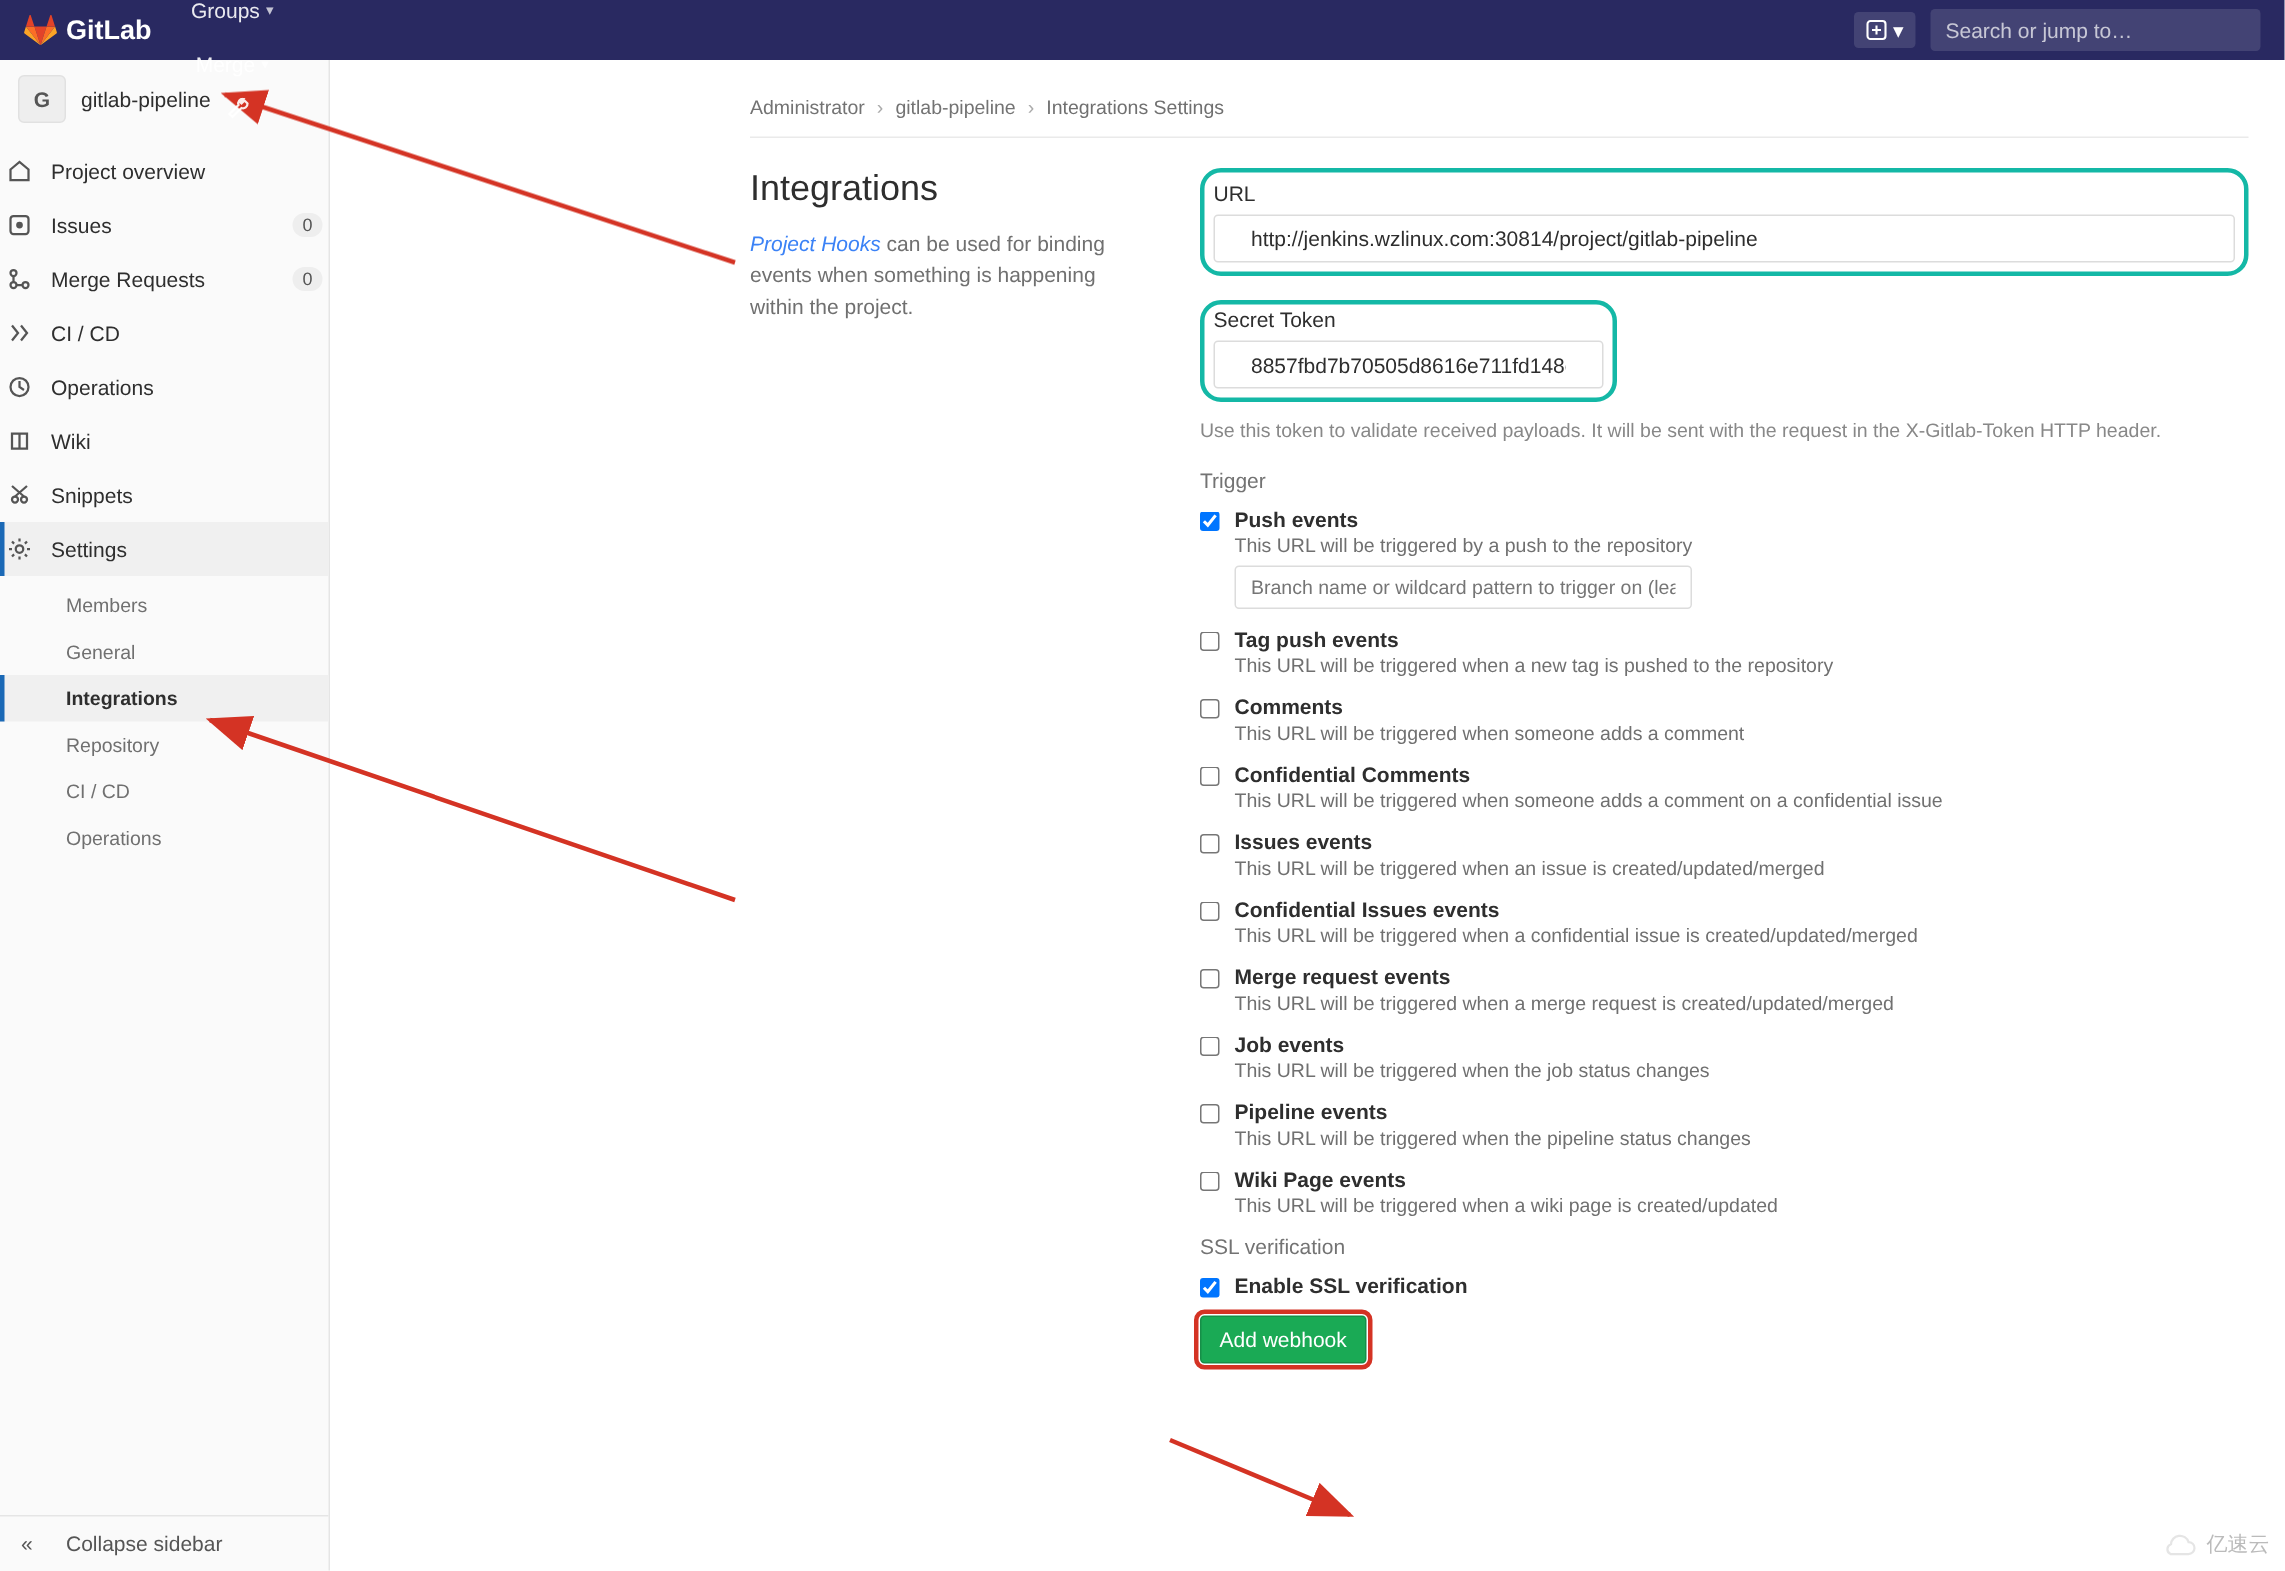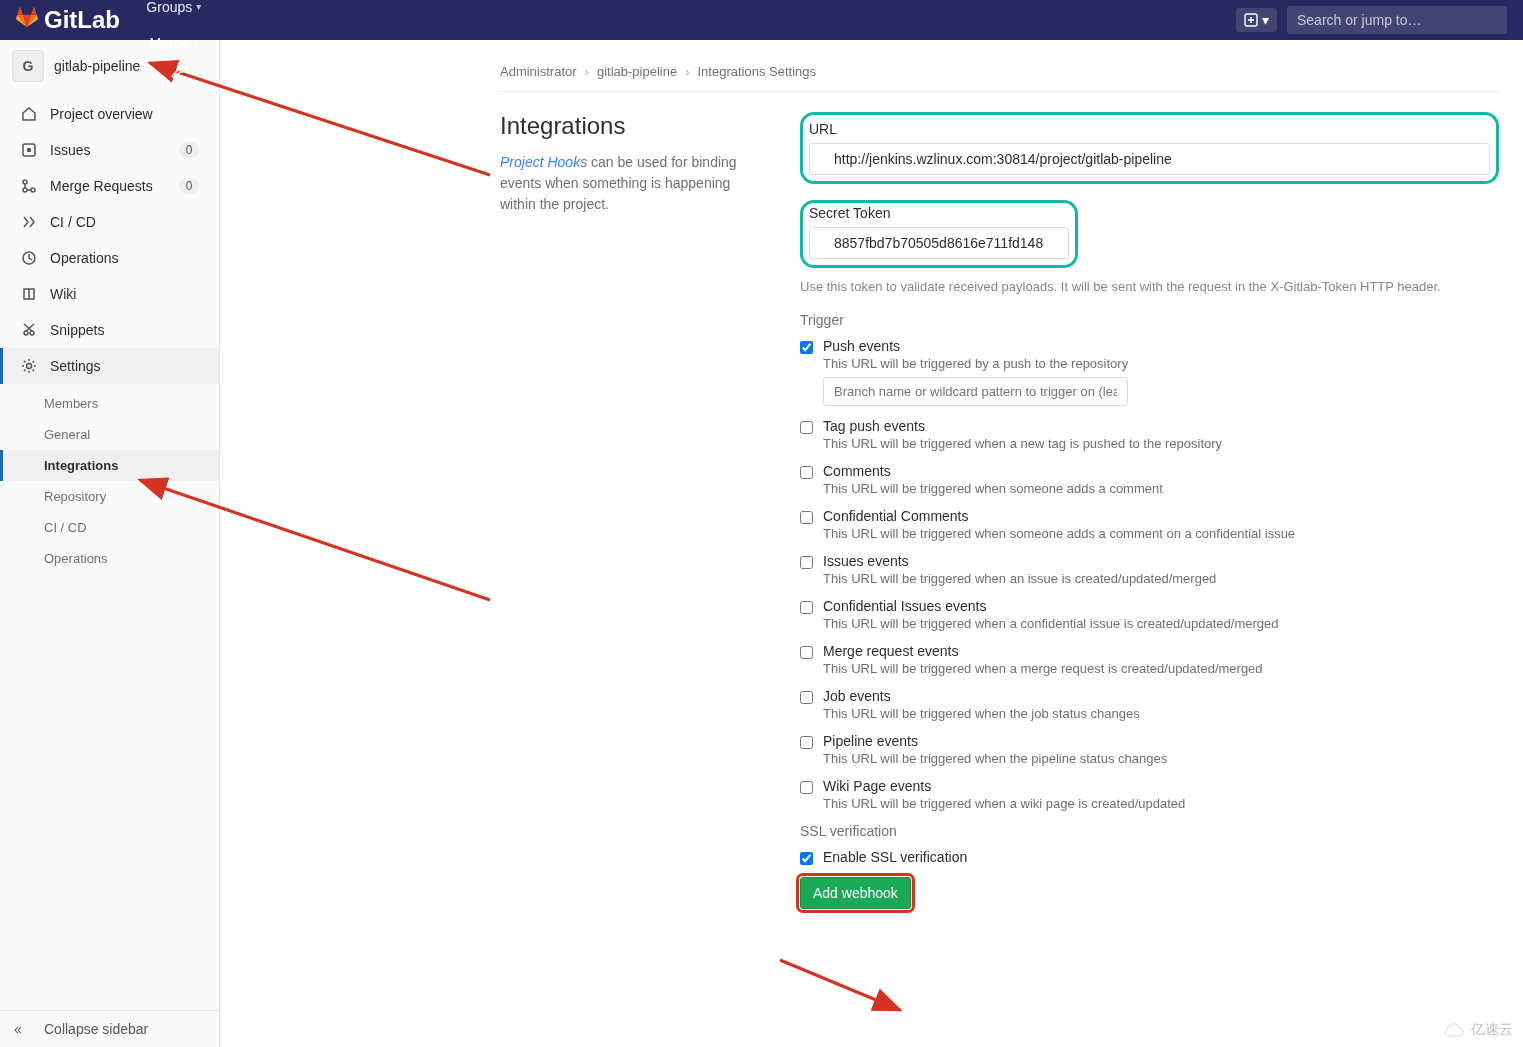--- a/index.html
+++ b/index.html
@@ -1,38 +1,38 @@
 <!DOCTYPE html>
 <html><head>
 <meta charset="utf-8">
 <style>
   * { box-sizing: border-box; margin: 0; padding: 0; }
   body { font-family: "Segoe UI", "Helvetica Neue", Arial, sans-serif; font-size: 14px; color: #2e2e2e; background: #fff; }
   a { text-decoration: none; }
 
   
   .topbar { height: 40px; background: #292961; color: #fff; display: flex; align-items: center; padding: 0 16px; position: fixed; top: 0; left: 0; right: 0; z-index: 100; }
-  .topbar .logo { display: flex; align-items: flex-start; font-weight: 600; font-size: 24px; margin-right: 16px; cursor: pointer; }
+  .topbar .logo { display: flex; align-items: flex-end; font-weight: 600; font-size: 18px; margin-right: 16px; cursor: pointer; }
   .topbar .logo svg { margin-right: 6px; }
   .topbar .nav-group { display: flex; align-items: center; gap: 8px; flex-direction: column; }
   .topbar .nav-item { color: rgba(255,255,255,0.9); padding: 6px 8px; cursor: pointer; display: flex; align-items: center; font-size: 14px; border-radius: 3px; }
   .topbar .nav-item .chev { font-size: 10px; margin-left: 4px; opacity: 0.8; }
   .topbar .spacer { flex: 1; }
   .topbar .search { background: rgba(255,255,255,0.12); border: none; color: #fff; padding: 6px 10px; width: 220px; border-radius: 3px; font-size: 14px; }
   .topbar .search::placeholder { color: rgba(255,255,255,0.7); }
   .topbar .plus-btn { display:flex; align-items:center; background: rgba(255,255,255,0.12); padding: 4px 8px; border-radius:3px; cursor:pointer; margin-right:10px;}
   .topbar .wrench { cursor:pointer; margin-left: 8px; opacity:0.9;}
 
   
   .sidebar { position: fixed; top: 40px; left: 0; bottom: 0; width: 220px; background: #fafafa; border-right: 1px solid #e5e5e5; display:flex; flex-direction:column; }
   .sidebar .project-head { display: flex; align-items: center; padding: 10px 12px; gap: 10px; }
   .sidebar .avatar { width: 32px; height: 32px; background: #eee; border:1px solid #e1e1e1; display:flex; align-items:center; justify-content:center; color:#555; font-weight:600; border-radius:4px; }
   .sidebar .project-name { font-weight: 400; color: #2e2e2e; }
   .sidebar .menu { list-style: none; padding: 4px 0; flex:0 0 auto; }
-  .sidebar .menu li { display: flex; align-items: center; padding: 10px 20px; color: #2e2e2e; cursor: pointer; font-size: 14px; }
+  .sidebar .menu li { display: flex; align-items: center; padding: 10px 4px; color: #2e2e2e; cursor: pointer; font-size: 14px; }
   .sidebar .menu li .mi { width: 18px; margin-right: 12px; display:flex; align-items:center; justify-content:center; color:#555; }
   .sidebar .menu li .badge { margin-left: auto; background: #eee; color:#555; border-radius: 10px; min-width:20px; text-align:center; font-size:12px; padding:1px 6px; }
   .sidebar .menu li.active { background: #f0f0f0; box-shadow: inset 3px 0 0 #1b69b6; }
   .sidebar .submenu { list-style:none; }
   .sidebar .submenu li { padding: 8px 14px 8px 44px; cursor:pointer; color:#707070; font-size:13px;}
   .sidebar .submenu li.sub-active { color:#2e2e2e; font-weight:600; box-shadow: inset 3px 0 0 #1b69b6; background:#f0f0f0;}
   .sidebar .collapse { margin-top:auto; border-top:1px solid #e5e5e5; padding:10px 14px; display:flex; align-items:center; cursor:pointer; color:#555;}
   .sidebar .collapse .mi { width:18px; margin-right:12px; }
 
   
@@ -51,21 +51,21 @@
 
   .form-group { margin-bottom: 16px; }
   .form-group label.lbl { display:block; color:#2e2e2e; margin-bottom:6px; font-size:14px;}
   .form-group input.txt { width:100%; padding:7px 24px; border:1px solid #dcdcdc; border-radius:3px; font-size:14px; color:#2e2e2e; }
   .form-group .help { color:#888; font-size:13px; margin-top:6px; line-height:1.4;}
   .hl-box { border: 3px solid #14b8a6; padding: 6px; border-radius:14px; margin-bottom: 4px; }
   .hl-box.tight { padding: 2px 6px 6px 6px; }
   .hl-token { width: 260px !important; }
   .check-row { display:flex; align-items:flex-start; margin-bottom: 4px; gap: 10px; }
   .check-row input[type=checkbox] { margin-top: 3px; cursor:pointer; }
-  .check-row .ck-body strong { font-weight: 400; }
+  .check-row .ck-body strong { font-weight: 700; }
   .check-row .ck-body .desc { color:#707070; font-size:13px; margin-top:2px; }
   .check-group { margin-bottom: 12px; }
   .branch-filter { margin-top: 6px; width: 100%; padding: 6px 10px; border:1px solid #dcdcdc; border-radius:3px; font-size:13px; }
 
   .section-title { color:#737373; margin: 8px 0 10px 0; font-size:14px; }
 
   .btn-success { background:#1aaa55; color:#fff; border:1px solid #168f48; padding:7px 12px; border-radius:3px; cursor:pointer; font-size:14px;}
   .btn-hl { outline: 3px solid #d43324; outline-offset: 1px; }
 
   

